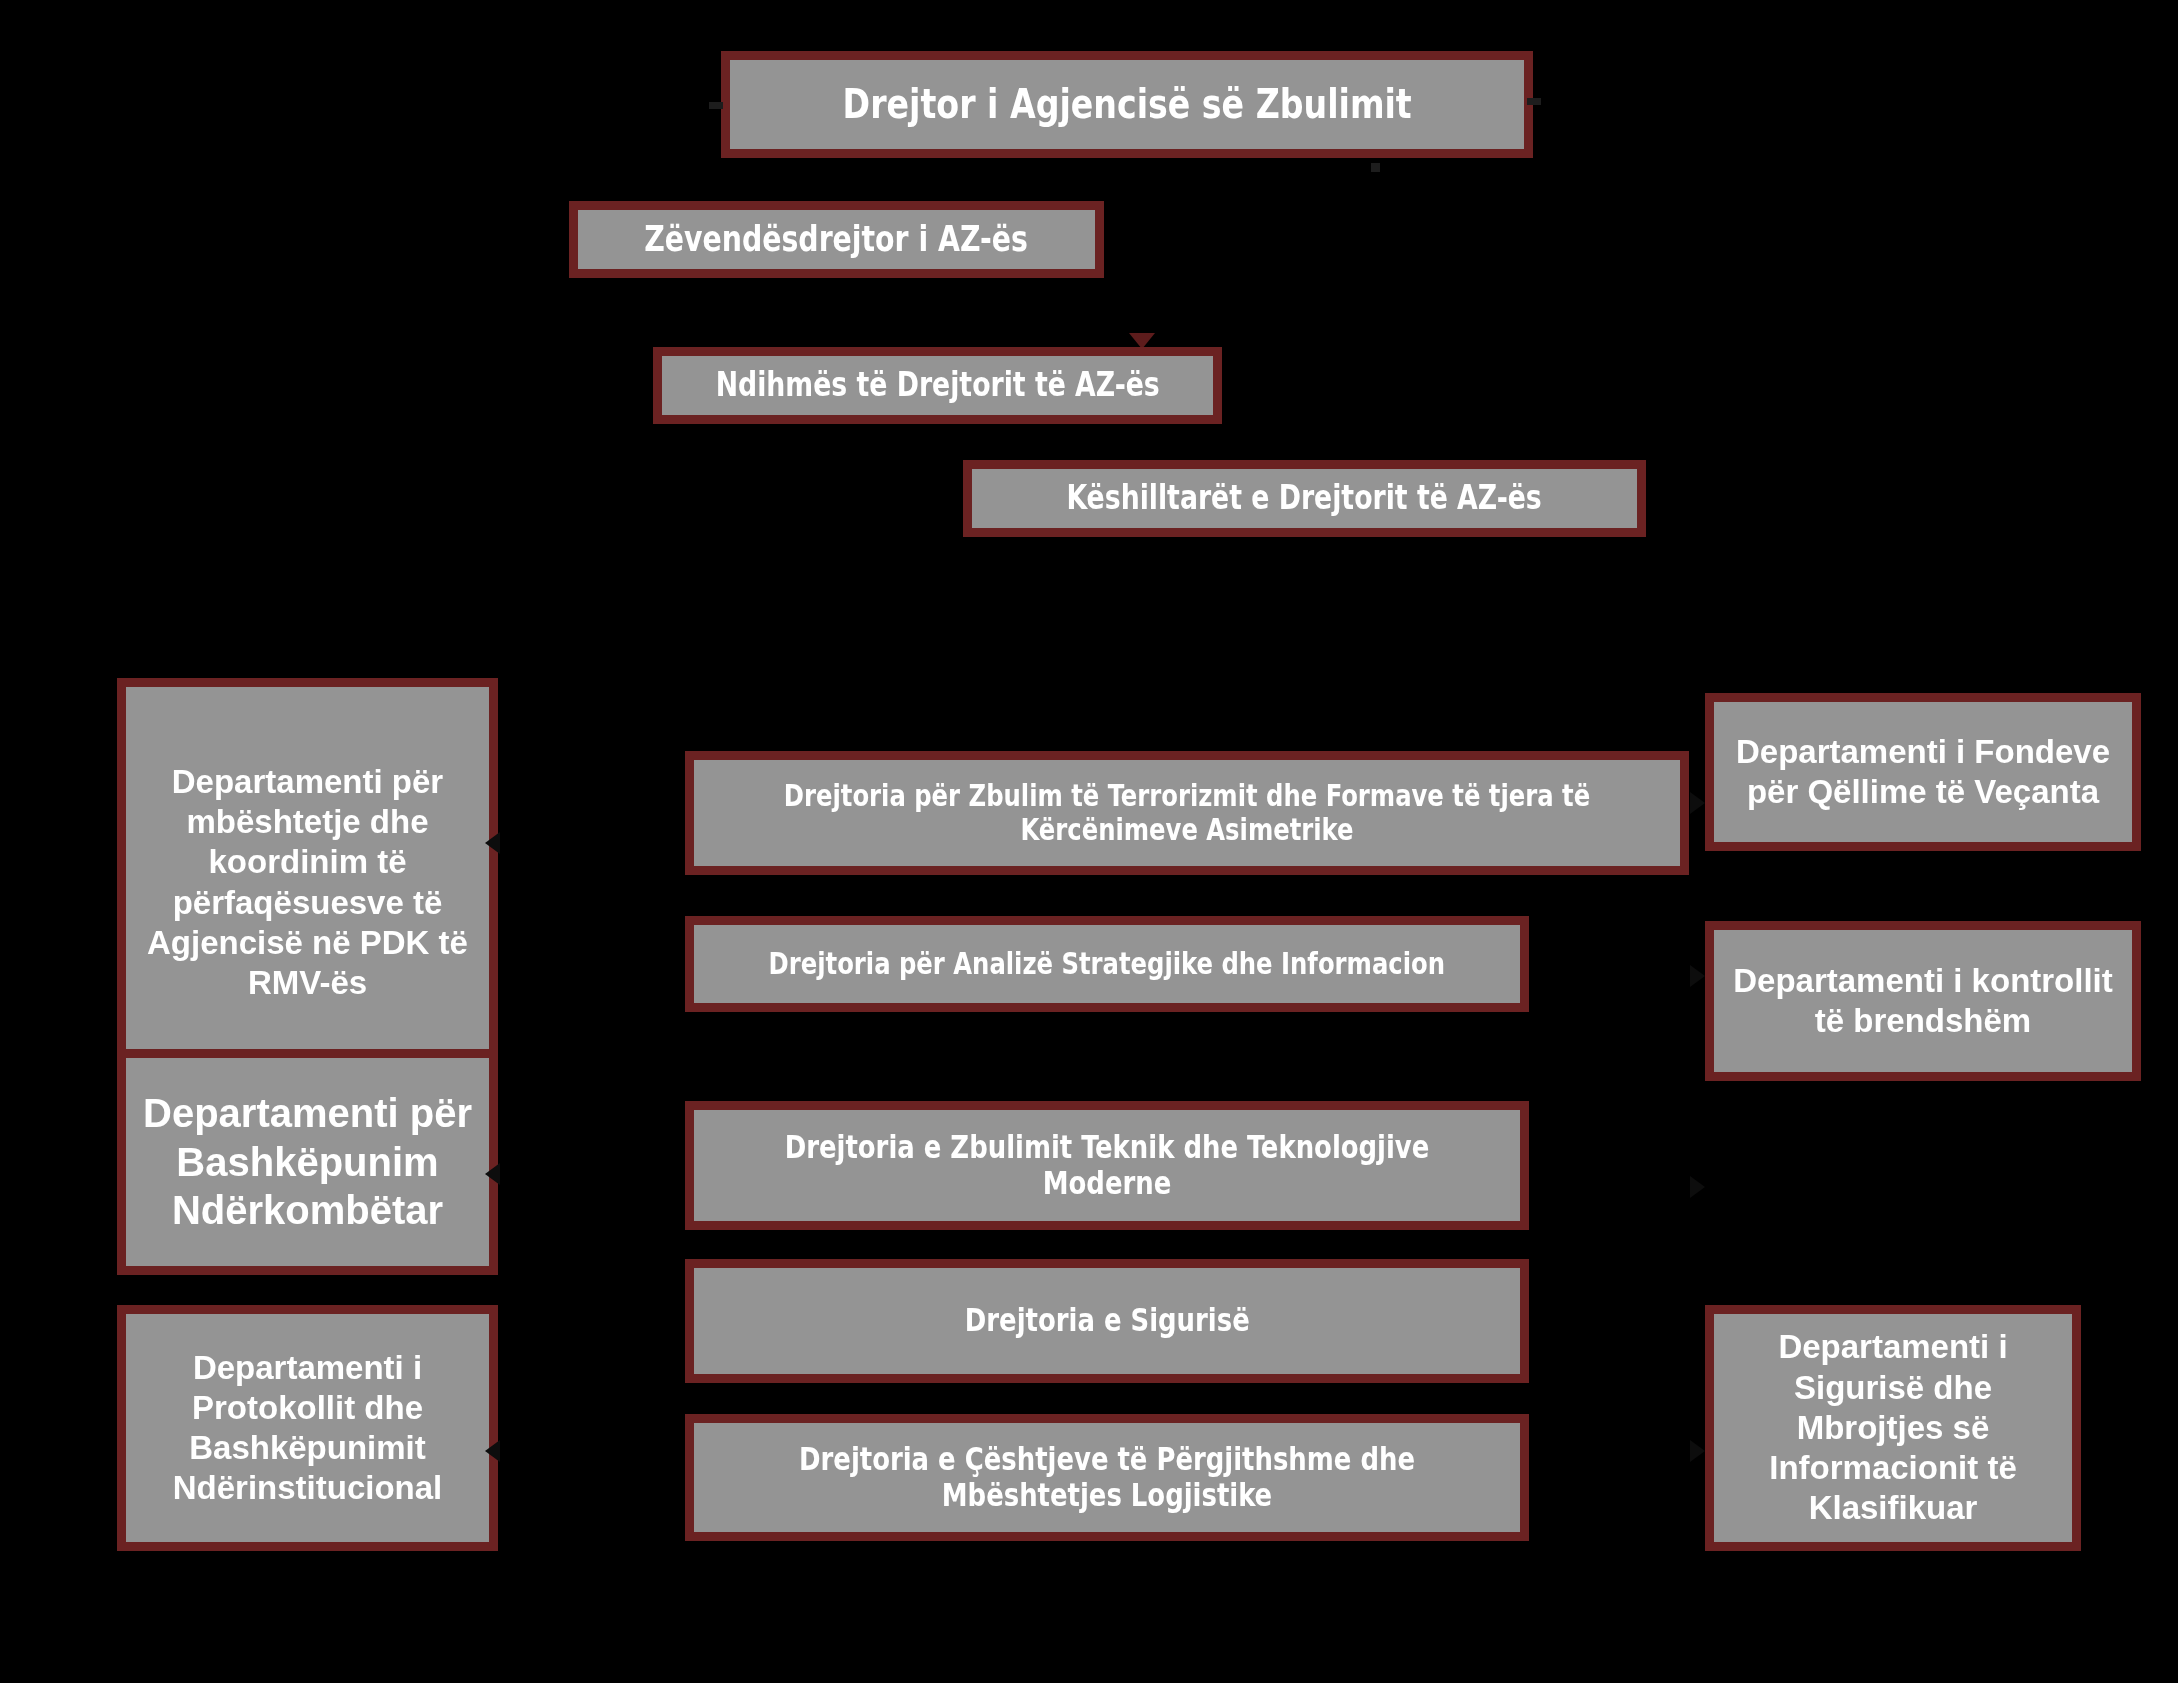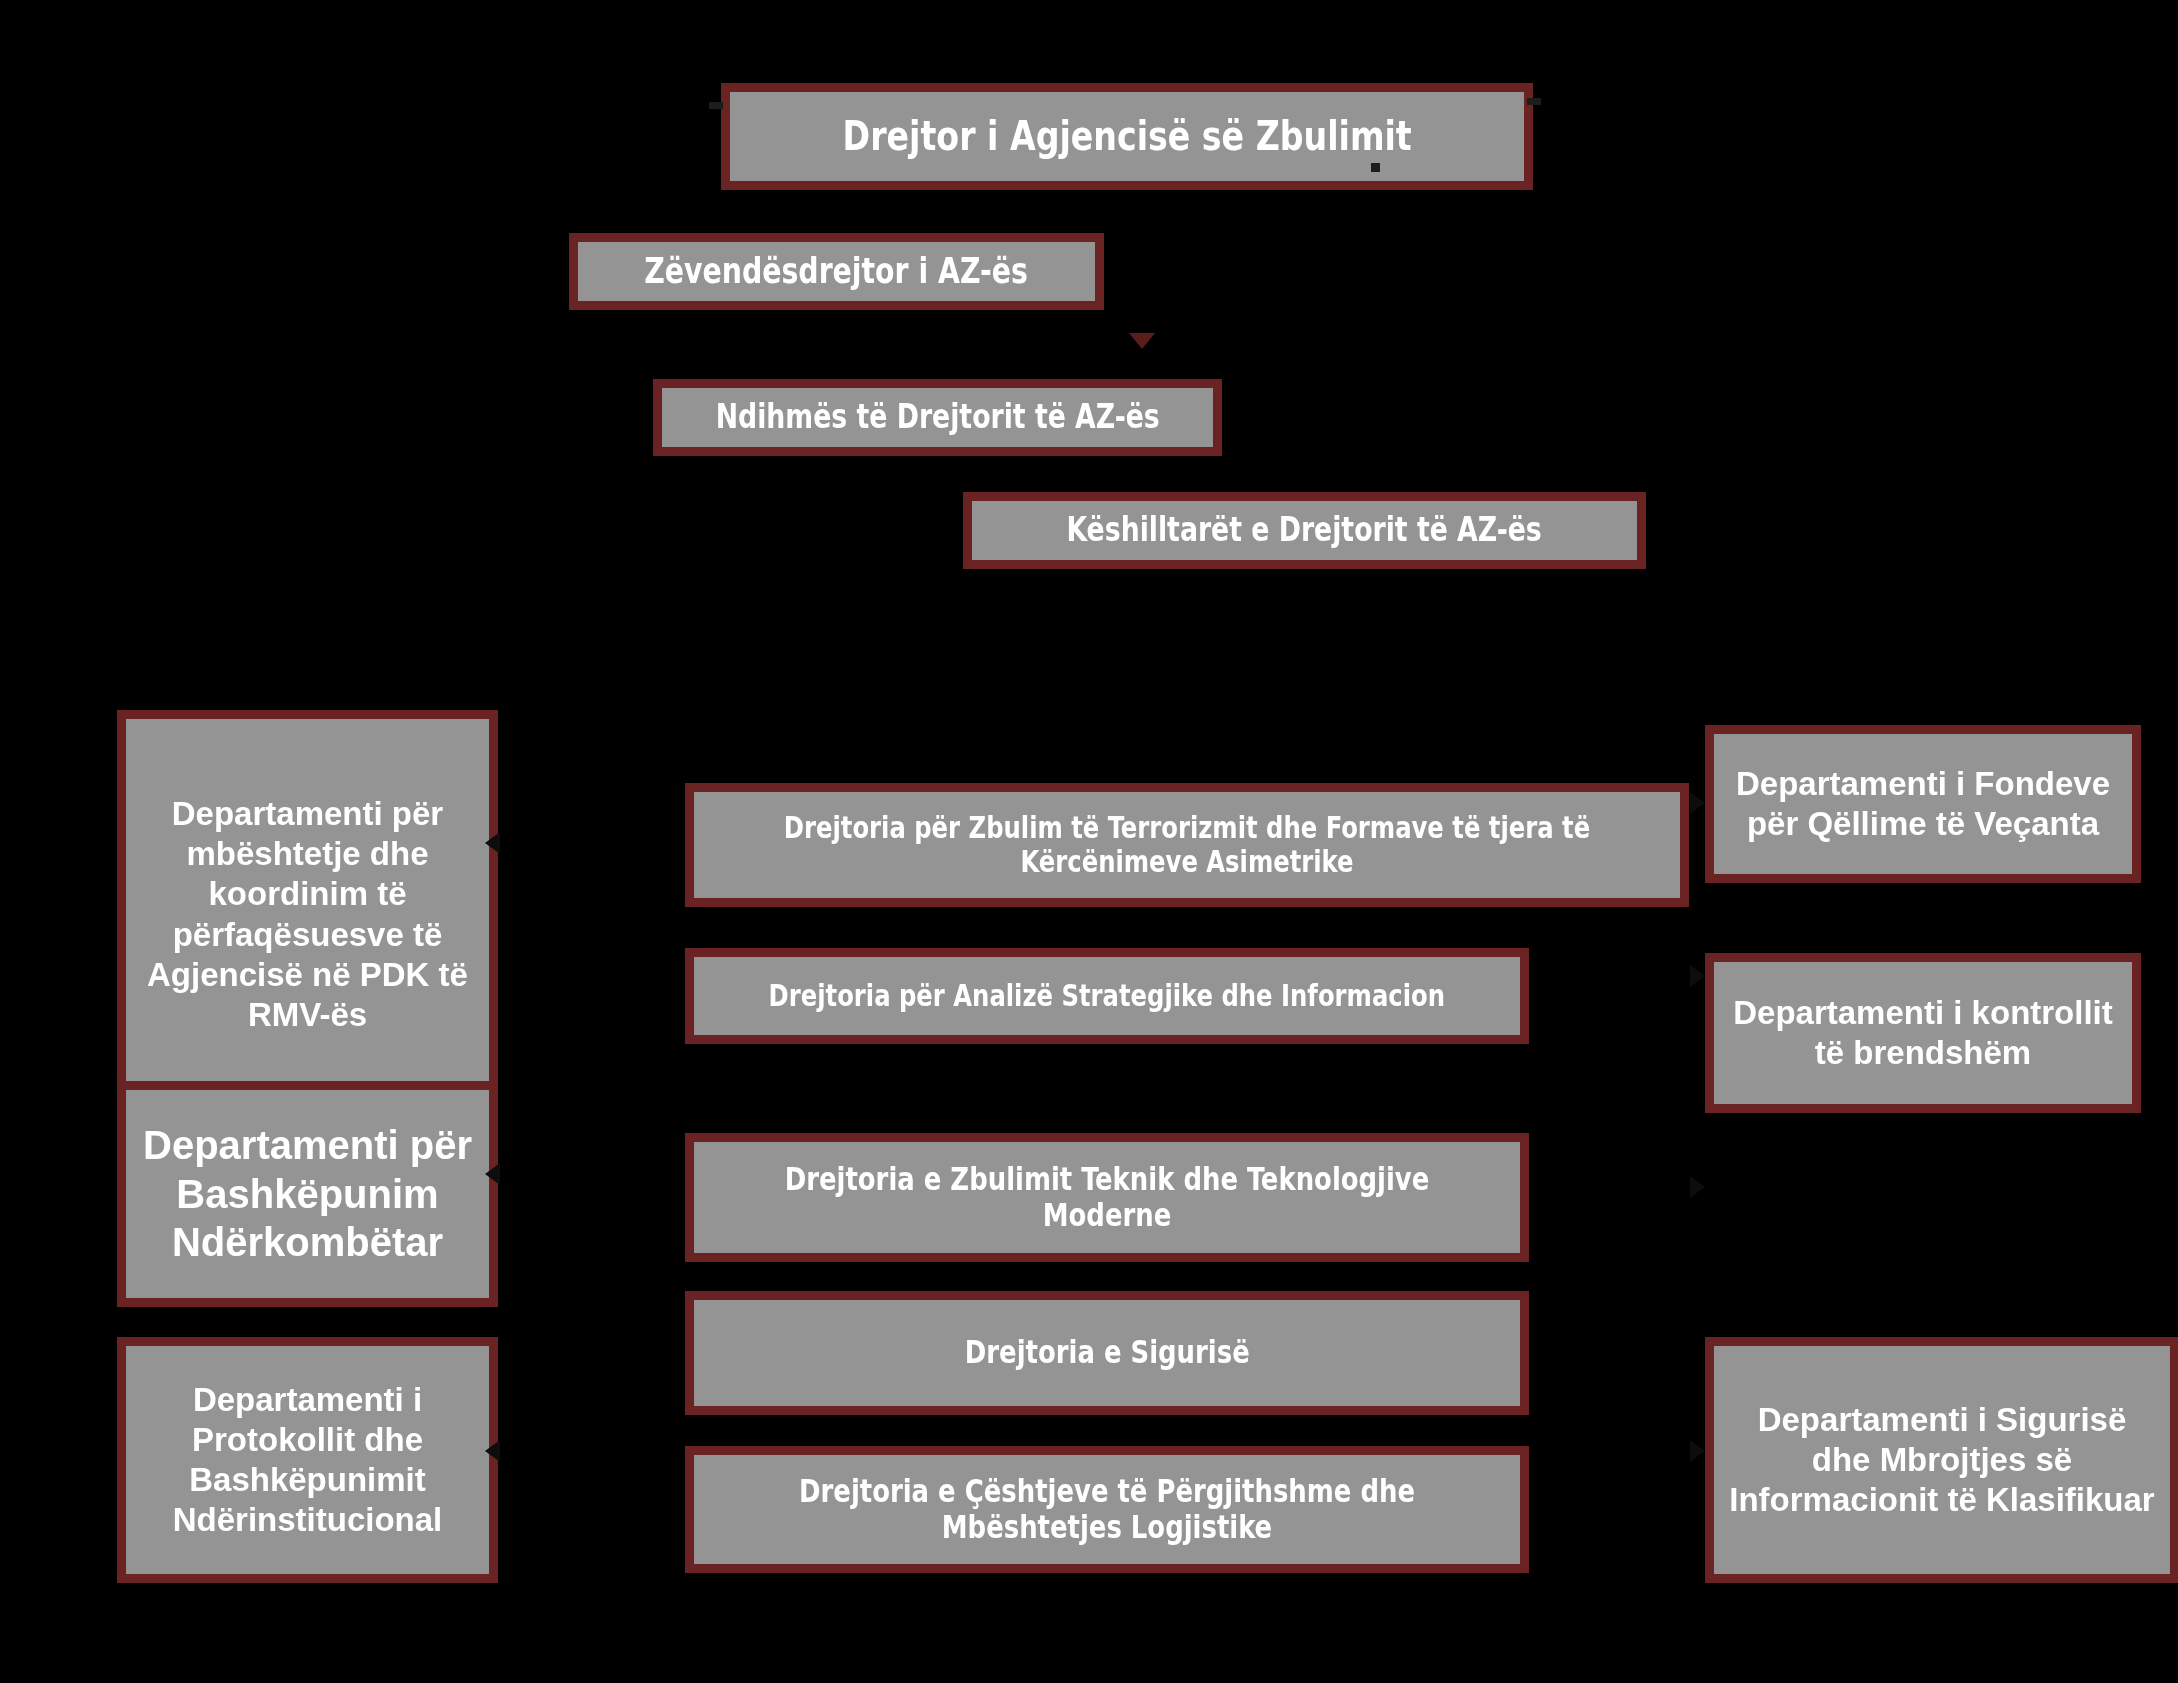--- a/index.html
+++ b/index.html
@@ -3,21 +3,21 @@
 <meta charset="utf-8">
 <style>
   html,body{margin:0;padding:0;background:#000;}
   body{width:2178px;height:1683px;position:relative;overflow:hidden;
        font-family:"Liberation Sans",sans-serif;}
   #chart{position:absolute;inset:0;}
 
   
   .node{position:absolute;box-sizing:border-box;
         background:var(--frame,#6b2222);
-        padding:9px;margin-top:32px;}
+        padding:9px;}
   .plate{width:100%;height:100%;box-sizing:border-box;
          background:var(--fill,#949494);
          display:flex;align-items:center;justify-content:center;
          text-align:center;}
   .plate span{display:block;color:#fff;font-weight:bold;line-height:1.12;
               padding:0 10px;white-space:pre-line;}
 
   
   .cond .plate span{font-family:"Liberation Sans Narrow","DejaVu Sans Condensed",
                     "Liberation Sans",sans-serif;
@@ -128,21 +128,21 @@
 
   <div class="node" style="left:1705px;top:921px;width:436px;height:160px;">
     <div class="plate">
       <span style="font-size:33px;line-height:1.22;">Departamenti   i kontrollit të brendshëm</span>
     </div>
   </div>
   <div class="arrow-right" style="left:1690px;top:965px;"></div>
 
   <div class="arrow-right" style="left:1690px;top:1176px;"></div>
 
-  <div class="node" style="left:1705px;top:1305px;width:474px;height:246px;">
+  <div class="node" style="left:1705px;top:1305px;width:376px;height:246px;">
     <div class="plate">
       <span style="font-size:33px;line-height:1.22;">Departamenti i Sigurisë dhe Mbrojtjes së Informacionit të Klasifikuar</span>
     </div>
   </div>
   <div class="arrow-right" style="left:1690px;top:1440px;"></div>
 
 </div>
 
 
 </body></html>

